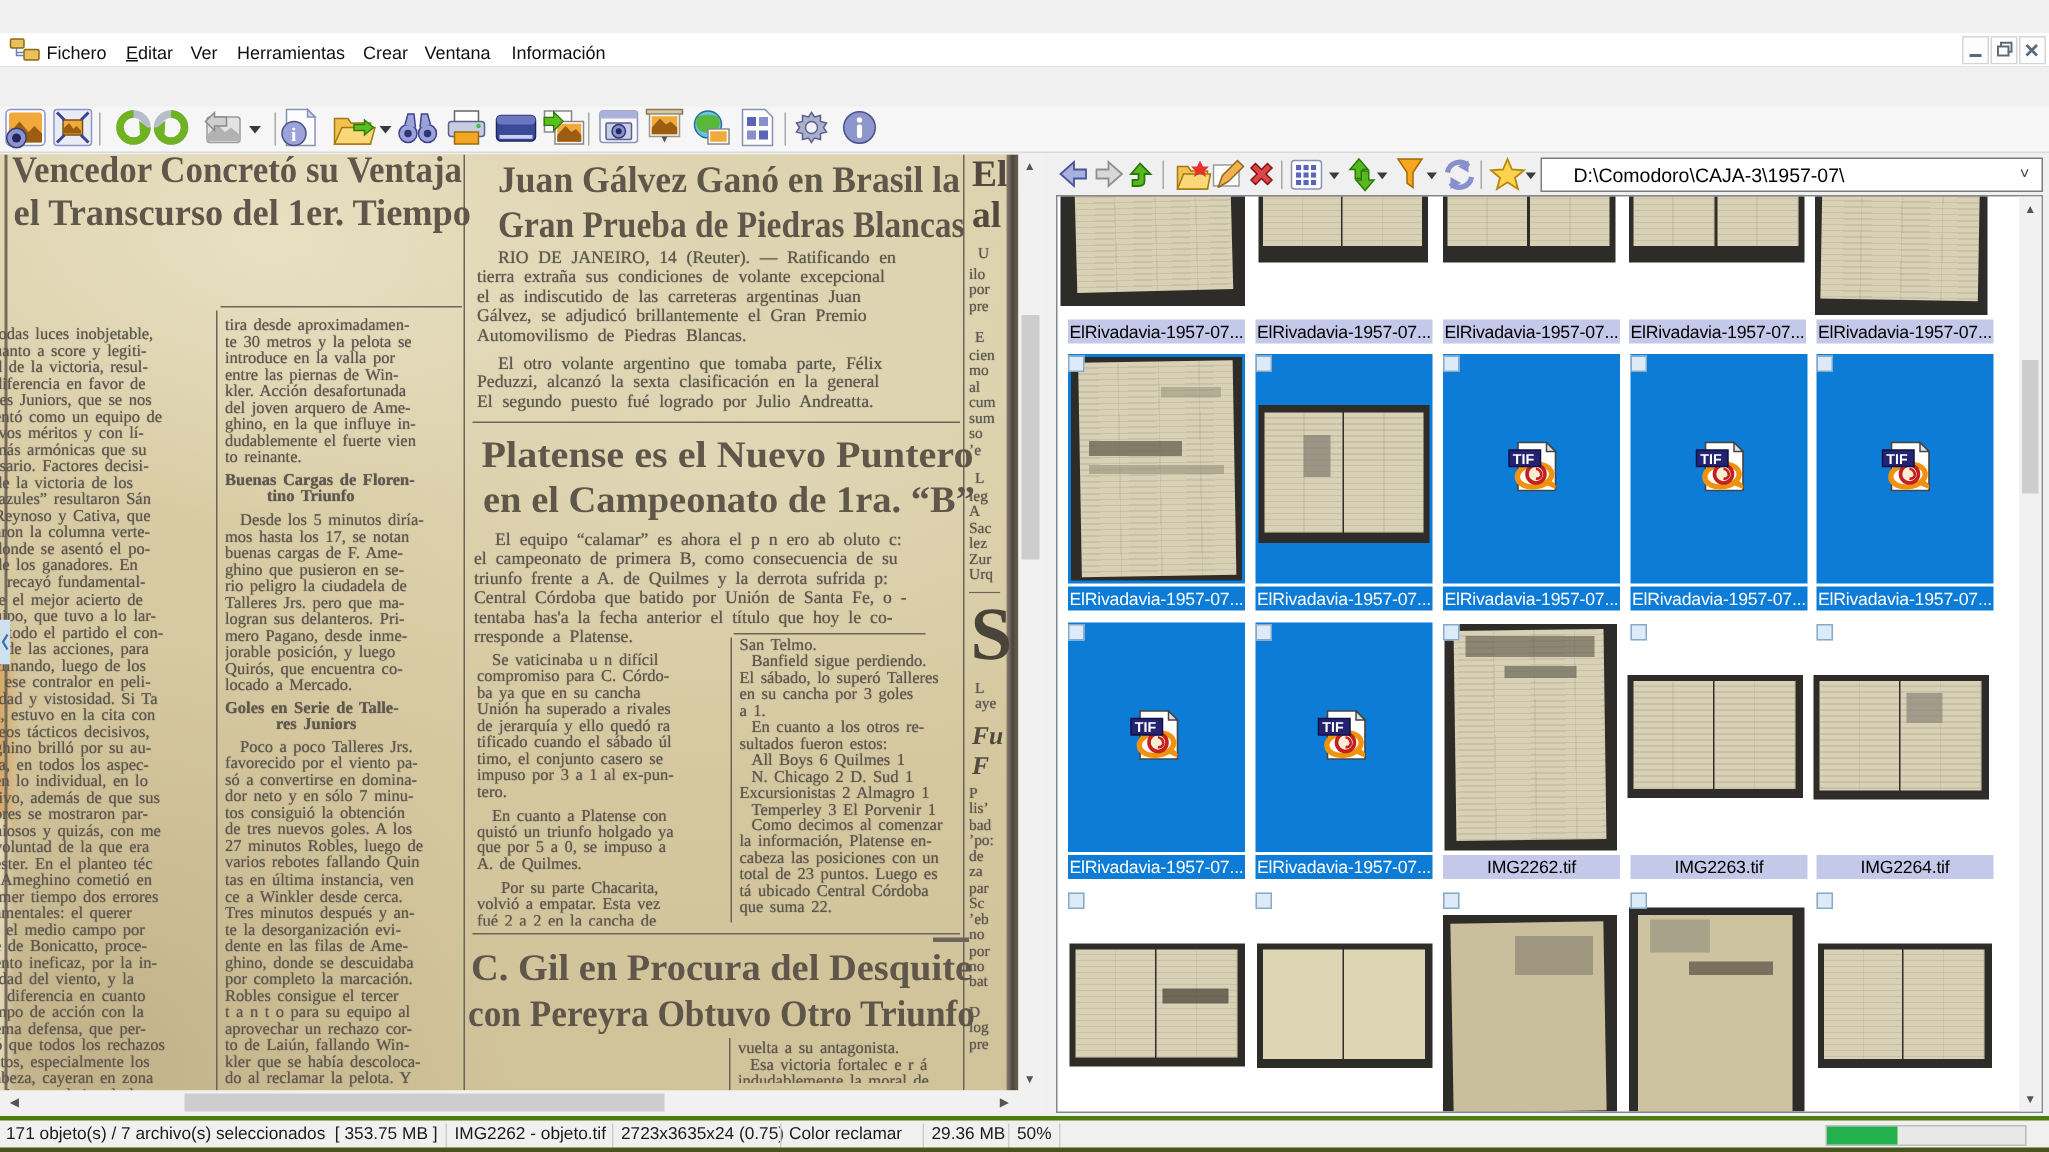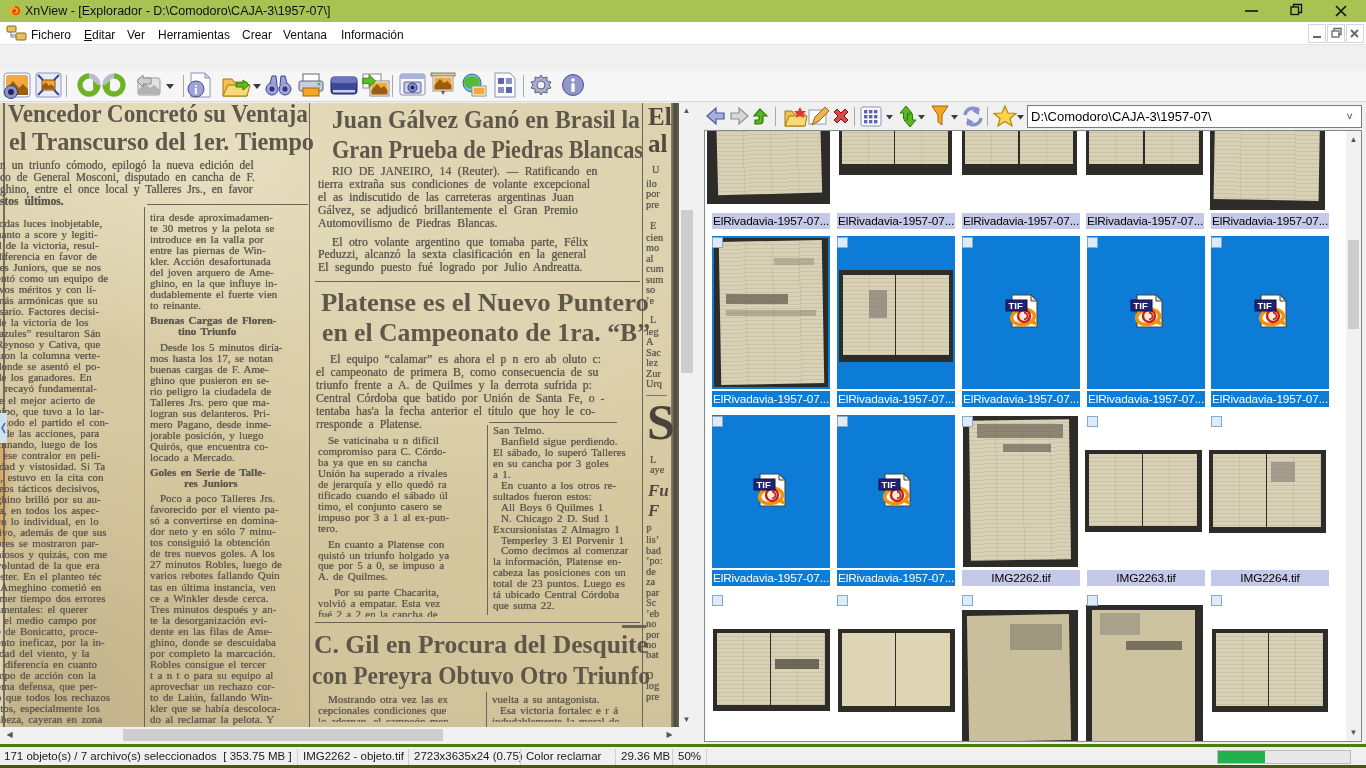--- a/index.html
+++ b/index.html
@@ -39,21 +39,21 @@
 .hl { font-family:"Liberation Serif", serif; font-weight:bold; color:#51493e; }
 .bt { font-family:"Liberation Serif", serif; color:#5d574e; text-shadow:0 0 0.7px rgba(93,87,78,.85); font-size:10.3px; line-height:10.45px; word-spacing:1.6px; }
 .nw { white-space:nowrap; }
 .sh { font-weight:bold; }
 .vr { position:absolute; width:1px; background:#6b645a; }
 .hr2 { position:absolute; height:1px; background:#6b645a; }
 
 
 #rtoolbar { position:absolute; left:703px; top:103px; width:659px; height:27px; background:#f0f0f0; }
 #browser { position:absolute; left:704px; top:130px; width:658px; height:612px; background:#ffffff; border:1px solid #828790; }
-#pathbox { position:absolute; left:1027px; top:105px; width:335px; height:23px; background:#fff; border:1px solid #7a7a7a; font-size:13px; padding:3px 0 0 3px; color:#000; }
+#pathbox { position:absolute; left:1027px; top:105px; width:335px; height:23px; background:#fff; border:1px solid #7a7a7a; font-size:13px; padding:3px 0 0 21px; color:#000; }
 .thlabel { position:absolute; height:16px; font-size:11.8px; letter-spacing:-0.15px; text-align:center; line-height:16px; overflow:hidden; white-space:nowrap; }
 .lav { background:#c5c9e9; color:#000; }
 .sel { background:#0c7cd6; color:#fff; }
 .chk { position:absolute; width:11px; height:11px; background:#dcebf7; border:1px solid #86aac8; }
 .photo { position:absolute; background:#2e2c28; overflow:hidden; }
 .pg { position:absolute; background:#d8d1b5;
   background-image:repeating-linear-gradient(180deg, rgba(0,0,0,0) 0 3px, rgba(100,93,76,.13) 3px 4px),
   repeating-linear-gradient(90deg, rgba(0,0,0,0) 0 26px, rgba(100,93,76,.10) 26px 27px); }
 .selblue { background:#0c7cd6; }
 .tificon { position:absolute; width:34px; height:35px; }
@@ -61,34 +61,20 @@
 
 #statusbar { position:absolute; left:0; top:744px; width:1366px; height:21px; background:#f0f0f0; border-top:3px solid #4d7c0f; font-size:11.5px; color:#1a1a1a; }
 .stsep { position:absolute; top:2px; width:1px; height:17px; background:#cfcfcf; }
 .stxt { position:absolute; top:3px; }
 #greenstrip { position:absolute; left:0; top:765px; width:1366px; height:3px; background:#47541b; }
 </style>
 </head>
 <body>
 <div id="win">
 
-  <div id="titlebar">
-    <svg class="abs" style="left:8px;top:4px" width="14" height="14" viewBox="0 0 18 18">
-      <circle cx="9" cy="9" r="7.5" fill="#f7a420"></circle>
-      <path d="M9 3.5 A5.5 5.5 0 0 1 14.5 9 A4 4 0 0 1 9 13 A2.8 2.8 0 0 1 6.5 9.5 A2 2 0 0 1 9 7.5" fill="none" stroke="#d43d0a" stroke-width="1.8"></path>
-      <circle cx="9" cy="9" r="1.6" fill="#d43d0a"></circle>
-    </svg>
-    <div id="titletext">XnView - [Explorador - D:\Comodoro\CAJA-3\1957-07\]</div>
-    <svg class="abs" style="left:1243px;top:0" width="123" height="22" viewBox="0 0 123 22">
-      <path d="M2 11 h13" stroke="#111" stroke-width="1.6" fill="none"></path>
-      <rect x="48" y="7" width="7.5" height="7.5" fill="none" stroke="#111" stroke-width="1.3"></rect>
-      <path d="M50.5 7 v-2.5 h8 v8 h-2.5" fill="none" stroke="#111" stroke-width="1.3"></path>
-      <path d="M93 6 l10 10 M103 6 l-10 10" stroke="#111" stroke-width="1.6" fill="none"></path>
-    </svg>
-  </div>
 
   <div id="menubar">
     <svg class="abs" style="left:6px;top:2px" width="22" height="18" viewBox="0 0 22 18">
       <rect x="1" y="2" width="9" height="6" rx="1" fill="#e8c05c" stroke="#8a6914"></rect>
       <rect x="10" y="9" width="10" height="7" rx="1" fill="#e8c05c" stroke="#8a6914"></rect>
       <path d="M5 8 v5 h5 M5 11 h5" stroke="#7080b0" fill="none"></path>
     </svg>
     <div class="menuitem" style="left:31px">Fichero</div>
     <div class="menuitem" style="left:84px"><span style="text-decoration:underline">E</span>ditar</div>
     <div class="menuitem" style="left:127px">Ver</div>
@@ -269,21 +255,20 @@
         <text x="8" y="18.5" font-size="25" textLength="300" lengthAdjust="spacingAndGlyphs">Vencedor Concretó su Ventaja</text>
         <text x="9" y="47" font-size="25" textLength="305" lengthAdjust="spacingAndGlyphs">el Transcurso del 1er.  Tiempo</text>
         <text x="332" y="25" font-size="25" textLength="308" lengthAdjust="spacingAndGlyphs">Juan Gálvez Ganó en Brasil la</text>
         <text x="332" y="55" font-size="25" textLength="311" lengthAdjust="spacingAndGlyphs">Gran Prueba de Piedras Blancas</text>
         <text x="321" y="208" font-size="25" textLength="328" lengthAdjust="spacingAndGlyphs">Platense es el Nuevo Puntero</text>
         <text x="322" y="238" font-size="25" textLength="328" lengthAdjust="spacingAndGlyphs">en el Campeonato de 1ra. “B”</text>
         <text x="314" y="550" font-size="25" textLength="334" lengthAdjust="spacingAndGlyphs">C. Gil en Procura del Desquite</text>
         <text x="312" y="581" font-size="25" textLength="338" lengthAdjust="spacingAndGlyphs">con Pereyra Obtuvo  Otro Triunfo</text>
       </svg>
 
-      <div class="bt np nw" style="left:0;top:57px;width:306px;font-size:11.5px;line-height:11.9px;word-spacing:3px">n un triunfo cómodo, epilogó la nueva edición del<br>co de General Mosconi, disputado en cancha de F.<br>ghino, entre el once local y Talleres Jrs., en favor<br><b>stos últimos.</b></div>
 
       <div class="bt np nw" style="left:-4px;top:115px;width:147px;height:509px;overflow:hidden;font-size:11px;line-height:11.03px">todas luces inobjetable,<br>uanto a score y legiti-<br>d de la victoria, resul-<br>diferencia en favor de<br>res Juniors, que se nos<br>entó como un equipo de<br>ivos méritos y con lí-<br>más armónicas que su<br>rsario. Factores decisi-<br>de la victoria de los<br>iazules” resultaron Sán<br>Reynoso y Cativa, que<br>aron la columna verte-<br>donde se asentó el po-<br>de los ganadores. En<br>&nbsp;&nbsp;recayó fundamental-<br>te el mejor acierto de<br>uipo, que tuvo a lo lar-<br>e todo el partido el con-<br>r de las acciones, para<br>clinando, luego de los<br>, ese contralor en peli-<br>idad y vistosidad. Si Ta<br>s, estuvo en la cita con<br>teos tácticos decisivos,<br>ghino brilló por su au-<br>ia, en todos los aspec-<br>en lo individual, en lo<br>tivo, además de que sus<br>bres se mostraron par-<br>niosos y quizás, con me<br>voluntad de la que era<br>ester. En el planteo téc<br>&nbsp;Ameghino cometió en<br>imer tiempo dos errores<br>amentales: el querer<br>r el medio campo por<br>e de Bonicatto, proce-<br>ento ineficaz, por la in-<br>idad del viento, y la<br>&nbsp;&nbsp;diferencia en cuanto<br>mpo de acción con la<br>ema defensa, que per-<br>ó que todos los rechazos<br>stos, especialmente los<br>abeza, cayeran en zona<br>icia para el tiro de los</div>
 
       <div class="bt np nw" style="left:150px;top:109px;width:147px;height:515px;overflow:hidden;font-size:11px;line-height:11.05px">tira desde aproximadamen-<br>te 30 metros y la pelota se<br>introduce en la valla por<br>entre las piernas de Win-<br>kler. Acción desafortunada<br>del joven arquero de Ame-<br>ghino, en la que influye in-<br>dudablemente el fuerte vien<br>to reinante.<br>
 <span style="display:block;height:4px"></span><span class="sh">Buenas Cargas de Floren-</span><br><span class="sh" style="margin-left:28px">tino Triunfo</span><br>
 <span style="display:block;height:4px"></span><span style="margin-left:10px"></span>Desde los 5 minutos diría-<br>mos hasta los 17, se notan<br>buenas cargas de F. Ame-<br>ghino que pusieron en se-<br>rio peligro la ciudadela de<br>Talleres Jrs. pero que ma-<br>logran sus delanteros. Pri-<br>mero Pagano, desde inme-<br>jorable posición, y luego<br>Quirós, que encuentra co-<br>locado a Mercado.<br>
 <span style="display:block;height:4px"></span><span class="sh">Goles en Serie de Talle-</span><br><span class="sh" style="margin-left:34px">res Juniors</span><br>
 <span style="display:block;height:4px"></span><span style="margin-left:10px"></span>Poco a poco Talleres Jrs.<br>favorecido por el viento pa-<br>só a convertirse en domina-<br>dor neto y en sólo 7 minu-<br>tos consiguió la obtención<br>de tres nuevos goles. A los<br>27 minutos Robles, luego de<br>varios rebotes fallando Quin<br>tas en última instancia, ven<br>ce a Winkler desde cerca.<br>Tres minutos después y an-<br>te la desorganización evi-<br>dente en las filas de Ame-<br>ghino, donde se descuidaba<br>por completo la marcación.<br>Robles consigue el tercer<br>t a n t o para su equipo al<br>aprovechar un rechazo cor-<br>to de Laiún, fallando Win-<br>kler que se había descoloca-<br>do al reclamar la pelota. Y</div>
 
       <div class="bt np nw" style="left:318px;top:62px;width:322px;font-size:11.8px;line-height:12.9px;word-spacing:3.5px">
@@ -301,21 +286,20 @@
 <span style="margin-left:16px"></span>Por su parte Chacarita,<br>volvió a empatar. Esta vez<br>fué 2 a 2 en la cancha de</div>
       <div class="bt np nw" style="left:493px;top:322px;width:148px;height:192px;overflow:hidden;font-size:11px;line-height:10.95px">San Telmo.<br>
 <span style="margin-left:8px"></span>Banfield sigue perdiendo.<br>El sábado, lo superó Talleres<br>en su cancha por 3 goles<br>a 1.<br>
 <span style="margin-left:8px"></span>En cuanto a los otros re-<br>sultados fueron estos:<br>
 <span style="margin-left:8px"></span>All Boys 6 Quilmes 1<br>
 <span style="margin-left:8px"></span>N. Chicago 2 D. Sud 1<br>
 Excursionistas 2 Almagro 1<br>
 <span style="margin-left:8px"></span>Temperley 3 El Porvenir 1<br>
 <span style="margin-left:8px"></span>Como decimos al comenzar<br>la información, Platense en-<br>cabeza las posiciones con un<br>total de 23 puntos. Luego es<br>tá ubicado Central Córdoba<br>que suma 22.</div>
 
-      <div class="bt np nw" style="left:318px;top:591px;width:164px;height:28px;overflow:hidden;font-size:11px;line-height:10.95px"><span style="margin-left:10px"></span>Mostrando otra vez las ex<br>cepcionales condiciones que<br>lo adornan, el campeón men</div>
       <div class="bt np nw" style="left:492px;top:591px;width:149px;height:28px;overflow:hidden;font-size:11px;line-height:10.95px">vuelta a su antagonista.<br><span style="margin-left:8px"></span>Esa victoria fortalec e r á<br>indudablemente la moral de</div>
 
       <div class="np" style="left:646px;top:0;width:27px;height:624px;overflow:hidden;font-family:'Liberation Serif',serif;color:#554e44">
         <div class="abs hl" style="left:2px;top:0px;font-size:25px">El</div>
         <div class="abs hl" style="left:2px;top:27px;font-size:25px">al</div>
         <div class="abs bt" style="left:6px;top:62px">U</div>
         <div class="abs bt" style="left:0px;top:76px">ilo<br>por<br>pre</div>
         <div class="abs bt" style="left:4px;top:118px">E</div>
         <div class="abs bt" style="left:0px;top:130px">cien<br>mo<br>al<br>cum<br>sum<br>so<br>’e</div>
         <div class="abs bt" style="left:4px;top:212px">L</div>

